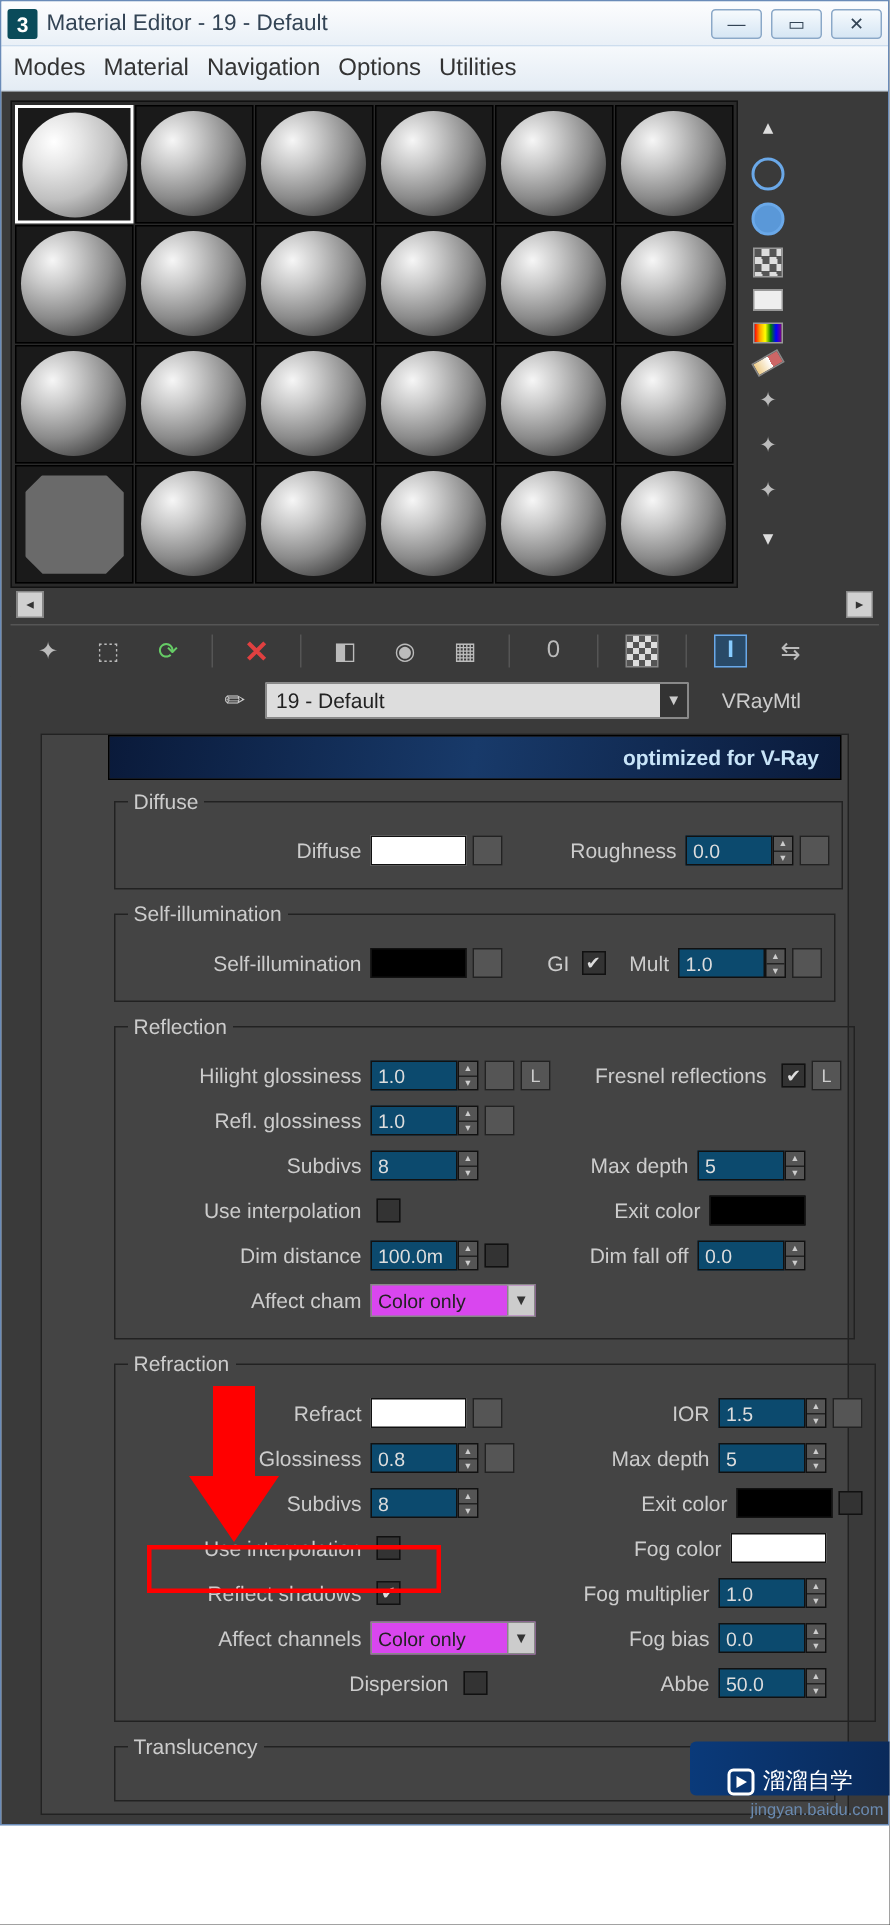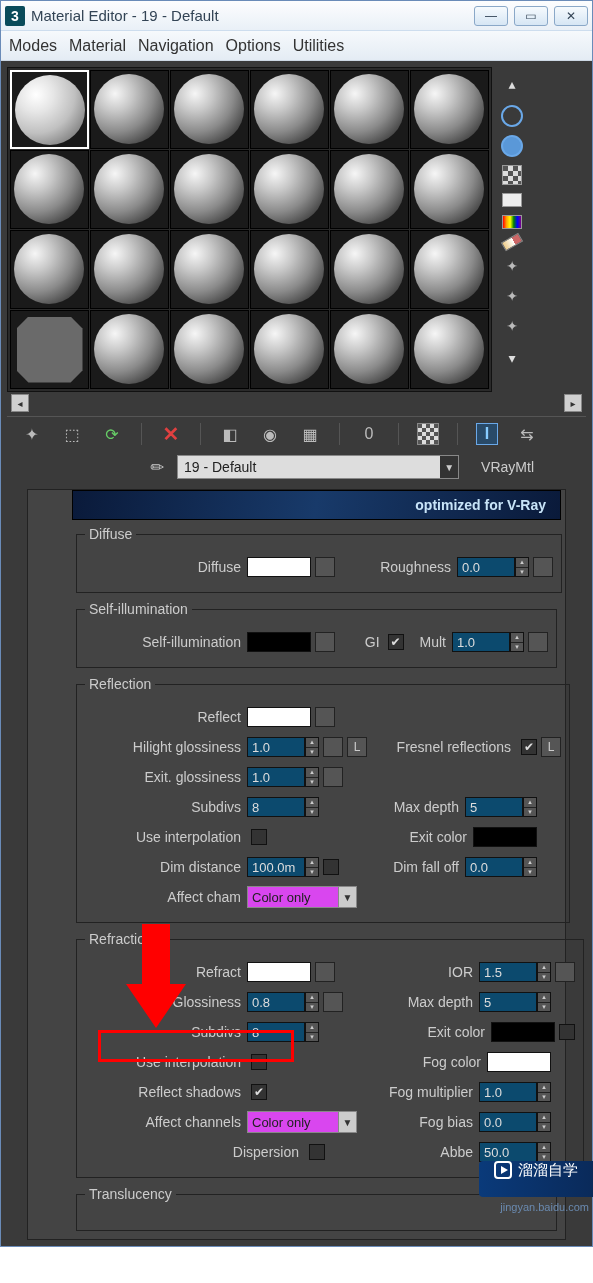--- a/index.html
+++ b/index.html
@@ -73,21 +73,21 @@
 .Lbtn { width: 20px; height: 20px; background: #555; border:1px solid #222; display:flex;align-items:center;justify-content:center;color:#ccc;font-size:12px; margin-left:4px; }
 .dropdown { width: 110px; height: 22px; background: #d946ef; border:1px solid #888; display:flex;align-items:center;padding:0 4px;font-size:13px;color:#222;position:relative; }
 .dropdown .dd2 { position:absolute;right:0;top:0;width:18px;height:100%;background:#ccc;border-left:1px solid #888;display:flex;align-items:center;justify-content:center;font-size:10px;color:#333; }
 .rightcol { margin-left: auto; display: flex; align-items: center; }
 
 .red-arrow { position: absolute; left: 126px; top: 924px; width: 60px; height: 110px; pointer-events: none; z-index: 50; }
 .red-arrow .shaft { position:absolute; left: 16px; top: 0; width: 28px; height: 64px; background: #ff0000; }
 .red-arrow .head { position:absolute; left: 0; top: 60px; width: 0; height: 0; border-left: 30px solid transparent; border-right: 30px solid transparent; border-top: 44px solid #ff0000; }
 .red-box { position: absolute; left: 98px; top: 1030px; width: 196px; height: 32px; border: 3px solid #ff0000; pointer-events:none; z-index: 50; }
 
-.watermark { position: absolute; right: 0; bottom: 86px; width: 114px; height: 36px; background: linear-gradient(90deg,#0a3a7a,#0a2a5a); color:#fff;font-size:15px;display:flex;align-items:flex-start;justify-content:center;border-radius:4px 0 0 4px; z-index:60; }
+.watermark { position: absolute; right: 0; bottom: 86px; width: 133px; height: 36px; background: linear-gradient(90deg,#0a3a7a,#0a2a5a); color:#fff;font-size:15px;display:flex;align-items:flex-end;justify-content:center;border-radius:4px 0 0 4px; z-index:60; }
 .watermark .pl { width:18px;height:18px;border:2px solid #fff;border-radius:4px;margin-right:6px;display:flex;align-items:center;justify-content:center; }
 .watermark .pl::after{content:"";width:0;height:0;border-left:7px solid #fff;border-top:4px solid transparent;border-bottom:4px solid transparent;margin-left:2px;}
 .wm2 { position:absolute; right: 4px; bottom: 70px; font-size: 11px; color: #6a8ab0; z-index:60; }
 </style>
 </head>
 <body>
 
 <div class="window">
   <div class="titlebar">
     <div class="icon3ds">3</div>
@@ -265,41 +265,36 @@
                 <div>▾</div>
               </div>
             <div class="mapbtn"></div>
           </div>
         </div>
       </fieldset>
 
       <fieldset class="grp">
         <legend>Reflection</legend>
         <div class="row">
-          <div class="lbl lblL">Reflect</div>
-          <div class="swatch white"></div>
-          <div class="mapbtn"></div>
-        </div>
-        <div class="row">
           <div class="lbl lblL">Hilight glossiness</div>
           <div class="num">1.0</div>
           <div class="spin">
               <div>▴</div>
               <div>▾</div>
             </div>
           <div class="mapbtn"></div>
           <div class="Lbtn">L</div>
           <div class="rightcol">
             <div class="lblR" style="width:150px">Fresnel reflections</div>
             <div class="chk on"></div>
             <div class="Lbtn">L</div>
           </div>
         </div>
         <div class="row">
-          <div class="lbl lblL">Exit. glossiness</div>
+          <div class="lbl lblL">Refl. glossiness</div>
           <div class="num">1.0</div>
           <div class="spin">
               <div>▴</div>
               <div>▾</div>
             </div>
           <div class="mapbtn"></div>
         </div>
         <div class="row">
           <div class="lbl lblL">Subdivs</div>
           <div class="num">8</div>

